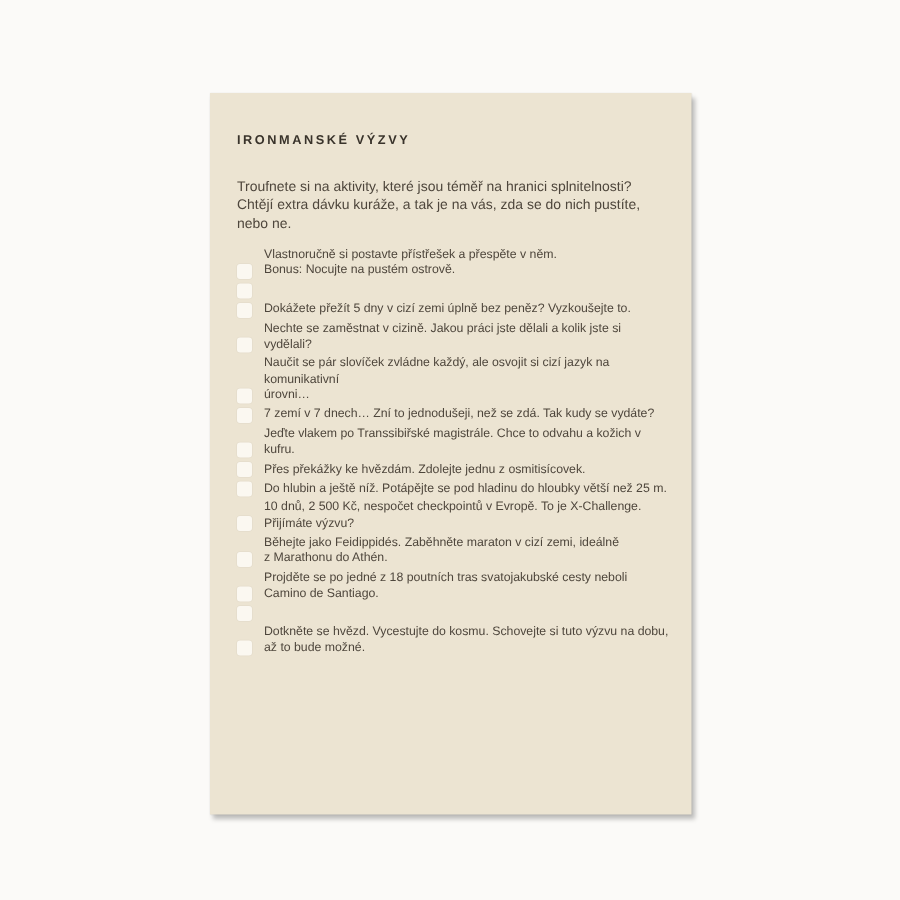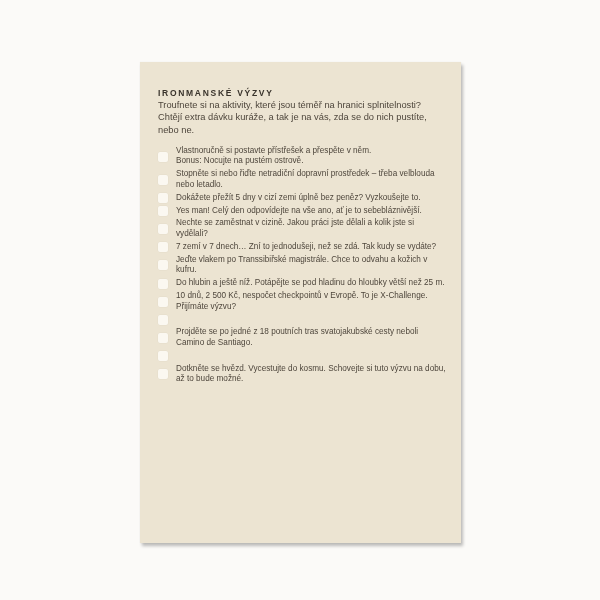--- a/index.html
+++ b/index.html
@@ -21,32 +21,32 @@
     box-shadow: 2px 3px 3px rgba(0,0,0,0.25), 0 0 1px rgba(0,0,0,0.08);
     padding: 26px 14px 0 18px;
   }
   .title {
     font-size: 8.5px;
     font-weight: 700;
     letter-spacing: 1.7px;
     color: #39332b;
   }
   .intro {
-    margin-top: 1px;
+    margin-top: 20px;
     font-size: 9.3px;
     line-height: 12.3px;
     color: #4e463c;
     white-space: pre-line;
   }
   .list {
     margin-top: 10px;
   }
   .item {
     display: flex;
-    align-items: center;
+    align-items: flex-end;
     margin-bottom: 2.4px;
   }
   .checkbox {
     width: 10px; height: 10px;
     flex: 0 0 10px;
     margin-right: 8px;
     margin-top: 0.5px;
     background: #fbf8f1;
     border-radius: 2px;
     box-shadow: 0 0 0 0.5px rgba(0,0,0,0.03);
@@ -69,66 +69,71 @@
 nebo ne.</div>
     <div class="list" id="checklist">
   <div class="item">
     <span class="checkbox"></span>
     <span class="item-text">Vlastnoručně si postavte přístřešek a přespěte v něm.
 Bonus: Nocujte na pustém ostrově.</span>
   </div>
 
   <div class="item">
     <span class="checkbox"></span>
-    <span class="item-text">Stopněte si nebo řiďte netradiční dopravní prostředek – třeba velblouda
-nebo letadlo.</span>
   </div>
 
   <div class="item">
     <span class="checkbox"></span>
     <span class="item-text">Dokážete přežít 5 dny v cizí zemi úplně bez peněz? Vyzkoušejte to.</span>
   </div>
 
-  <div class="item">
-    <span class="checkbox"></span>
-    <span class="item-text">Yes man! Celý den odpovídejte na vše ano, ať je to sebebláznivější.</span>
-  </div>
 
   <div class="item">
     <span class="checkbox"></span>
     <span class="item-text">Nechte se zaměstnat v cizině. Jakou práci jste dělali a kolik jste si vydělali?</span>
   </div>
 
 
 
+  <div class="item">
+    <span class="checkbox"></span>
+    <span class="item-text">Naučit se pár slovíček zvládne každý, ale osvojit si cizí jazyk na komunikativní
+úrovni…</span>
+  </div>
 
   <div class="item">
     <span class="checkbox"></span>
     <span class="item-text">7 zemí v 7 dnech… Zní to jednodušeji, než se zdá. Tak kudy se vydáte?</span>
   </div>
 
   <div class="item">
     <span class="checkbox"></span>
     <span class="item-text">Jeďte vlakem po Transsibiřské magistrále. Chce to odvahu a kožich v kufru.</span>
   </div>
 
+  <div class="item">
+    <span class="checkbox"></span>
+    <span class="item-text">Přes překážky ke hvězdám. Zdolejte jednu z osmitisícovek.</span>
+  </div>
 
   <div class="item">
     <span class="checkbox"></span>
     <span class="item-text">Do hlubin a ještě níž. Potápějte se pod hladinu do hloubky větší než 25 m.</span>
   </div>
 
   <div class="item">
     <span class="checkbox"></span>
     <span class="item-text">10 dnů, 2 500 Kč, nespočet checkpointů v Evropě. To je X-Challenge.
 Přijímáte výzvu?</span>
   </div>
 
   <div class="item">
     <span class="checkbox"></span>
+    <span class="item-text">Běhejte jako Feidippidés. Zaběhněte maraton v cizí zemi, ideálně
+z Marathonu do Athén.</span>
   </div>
 
 
   <div class="item">
     <span class="checkbox"></span>
     <span class="item-text">Projděte se po jedné z 18 poutních tras svatojakubské cesty neboli
 Camino de Santiago.</span>
   </div>
 
   <div class="item">

